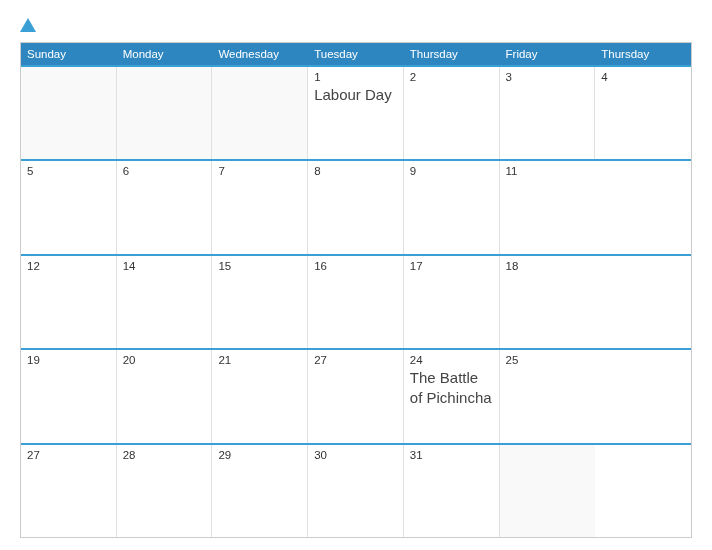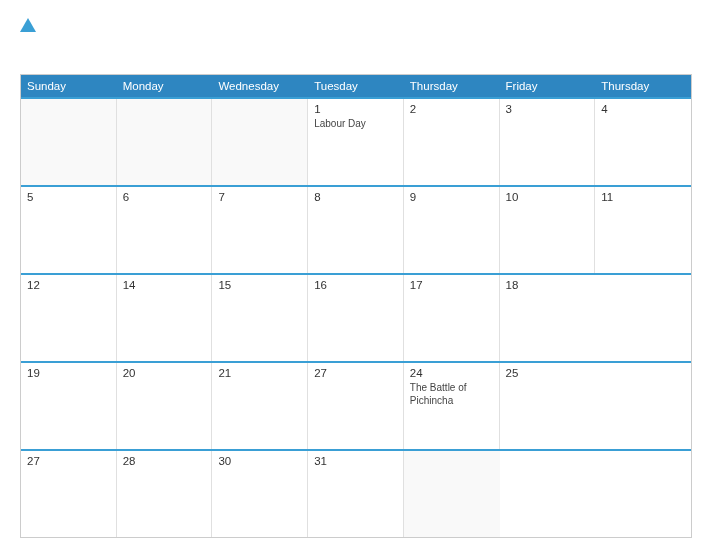--- a/index.html
+++ b/index.html
@@ -64,21 +64,20 @@
       color: #333;
       text-align: right;
       min-width: 80px;
     }
     
     .calendar {
       flex: 1;
       border: 1px solid #ccc;
       display: flex;
       flex-direction: column;
-      margin-top: 32px;
     }
     .day-headers {
       display: grid;
       grid-template-columns: repeat(7, 1fr);
       background: #2e86c1;
     }
     .day-header {
       color: #fff;
       font-size: 11.5px;
       padding: 5px 6px;
@@ -104,21 +103,21 @@
     }
     .day-cell:last-child {
       border-right: none;
     }
     .day-num {
       font-size: 11.5px;
       color: #333;
       margin-bottom: 2px;
     }
     .event-text {
-      font-size: 10px;
+      font-size: 15px;
       color: #444;
       line-height: 1.3;
     }
     .empty-cell {
       background: #f9f9f9;
     }
   </style>
 </head>
 <body>
 
@@ -177,23 +176,20 @@
           <div class="day-cell">
             <div class="day-num">7</div>
           </div>
           <div class="day-cell">
             <div class="day-num">8</div>
           </div>
           <div class="day-cell">
             <div class="day-num">9</div>
           </div>
           <div class="day-cell">
-            <div class="day-num">10</div>
-          </div>
-          <div class="day-cell">
             <div class="day-num">11</div>
           </div>
         </div>
         <div class="week-row">
           <div class="day-cell">
             <div class="day-num">12</div>
           </div>
           <div class="day-cell">
             <div class="day-num">14</div>
           </div>
@@ -230,20 +226,23 @@
           <div class="day-cell">
             <div class="day-num">25</div>
           </div>
         </div>
         <div class="week-row">
           <div class="day-cell">
             <div class="day-num">27</div>
           </div>
           <div class="day-cell">
             <div class="day-num">28</div>
+          </div>
+          <div class="day-cell">
+            <div class="day-num">29</div>
           </div>
           <div class="day-cell">
             <div class="day-num">30</div>
           </div>
           <div class="day-cell">
             <div class="day-num">31</div>
           </div>
           <div class="day-cell empty-cell"></div>
         </div>
       </div>

